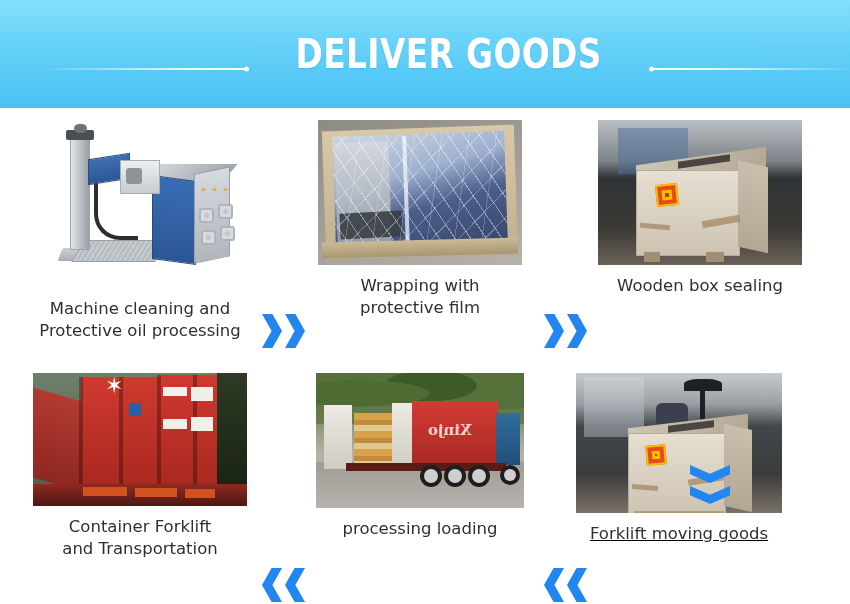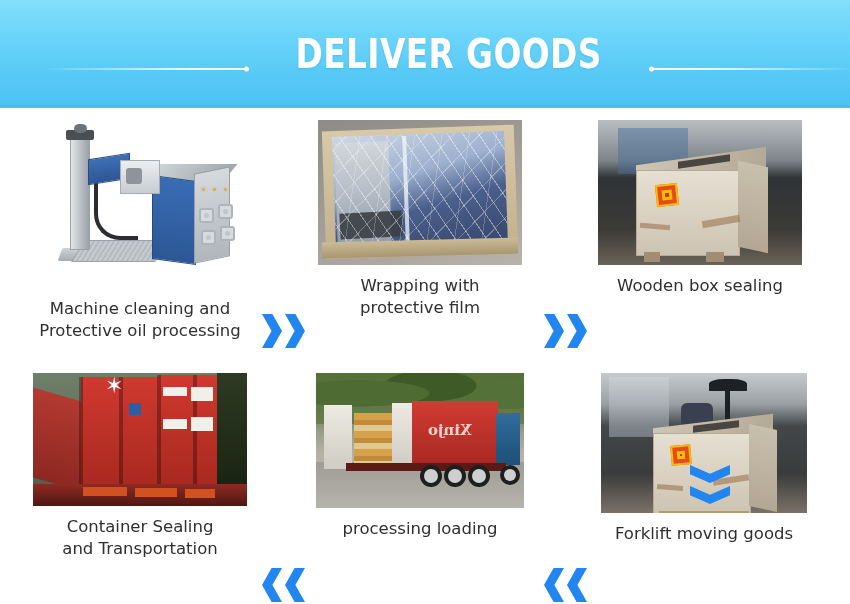--- a/index.html
+++ b/index.html
@@ -70,21 +70,21 @@
     font-family: "DejaVu Sans", sans-serif;
     white-space: pre-line;
   }
 
   
   #cell-1 { left: 22px;  top: 12px;  width: 236px; justify-content: space-between; }
   #cell-2 { left: 318px; top: 12px;  width: 204px; }
   #cell-3 { left: 598px; top: 12px;  width: 204px; }
   #cell-4 { left: 22px;  top: 265px; width: 236px; }
   #cell-5 { left: 316px; top: 265px; width: 208px; }
-  #cell-6 { left: 601px; top: 265px; width: 206px; }
+  #cell-6 { left: 576px; top: 265px; width: 206px; text-decoration: underline; }
 
   #cell-1 .photo { width: 236px; height: 168px; background: #fff; }
   #cell-2 .photo { width: 204px; height: 145px; }
   #cell-3 .photo { width: 204px; height: 145px; }
   #cell-4 .photo { width: 214px; height: 133px; }
   #cell-5 .photo { width: 208px; height: 135px; }
   #cell-6 .photo { width: 206px; height: 140px; }
 
   
   .arrow { position: absolute; display: flex; }
@@ -279,21 +279,21 @@
         <span class="ph r-sticker" style="left:130px;top:14px;width:24px;height:9px"></span>
         <span class="ph r-sticker" style="left:158px;top:14px;width:22px;height:14px"></span>
         <span class="ph r-sticker" style="left:130px;top:46px;width:24px;height:10px"></span>
         <span class="ph r-sticker" style="left:158px;top:44px;width:22px;height:14px"></span>
         <span class="ph r-blue" style="left:96px;top:30px;width:12px;height:12px"></span>
         <span class="ph r-bottom" style="left:0;bottom:0;width:100%;height:22px"></span>
         <span class="ph r-orange" style="left:50px;bottom:10px;width:44px;height:9px"></span>
         <span class="ph r-orange" style="left:102px;bottom:9px;width:42px;height:9px"></span>
         <span class="ph r-orange" style="left:152px;bottom:8px;width:30px;height:9px"></span>
       </div>
-      <div class="caption">Container Sealing
+      <div class="caption">Container Forklift
 and Transportation</div>
     </div>
 
     <div class="cell" id="cell-5">
       <div class="photo">
         <span class="ph t-sky"></span>
         <span class="ph t-foliage"></span>
         <span class="ph t-road"></span>
         <span class="ph t-door" style="left:8px;top:32px;width:28px;height:64px"></span>
         <span class="ph t-cargo" style="left:38px;top:40px;width:38px;height:54px"></span>

